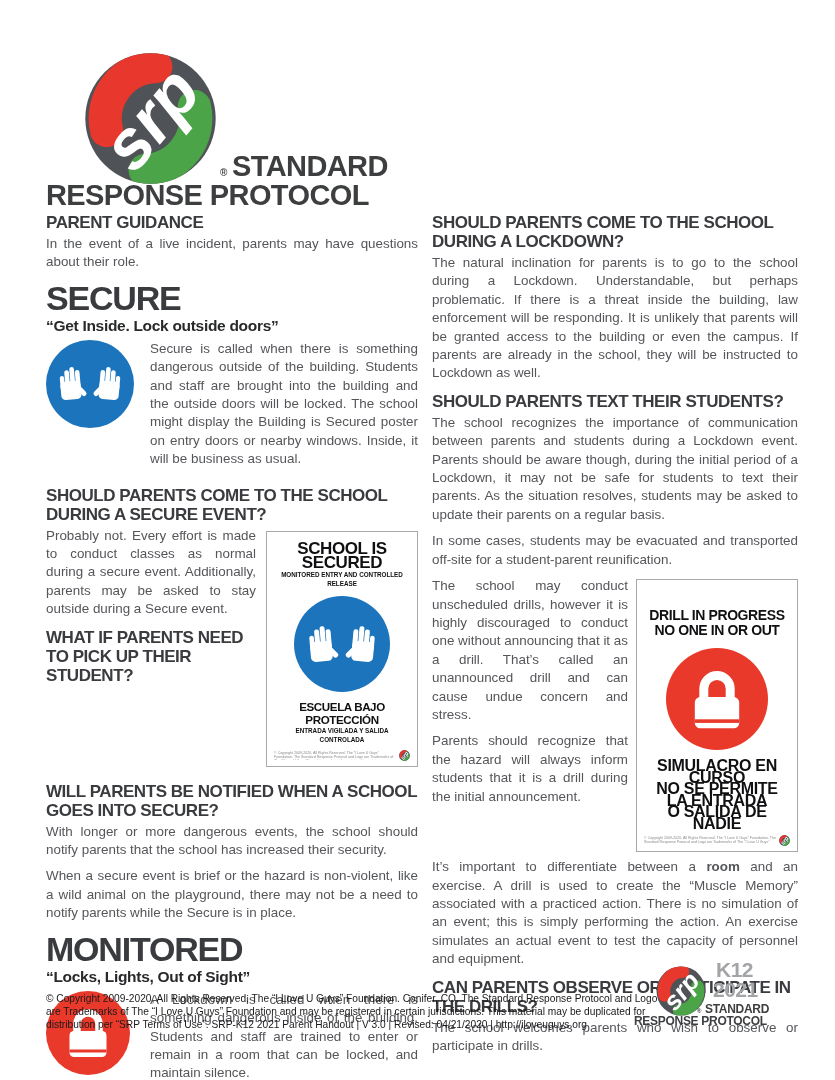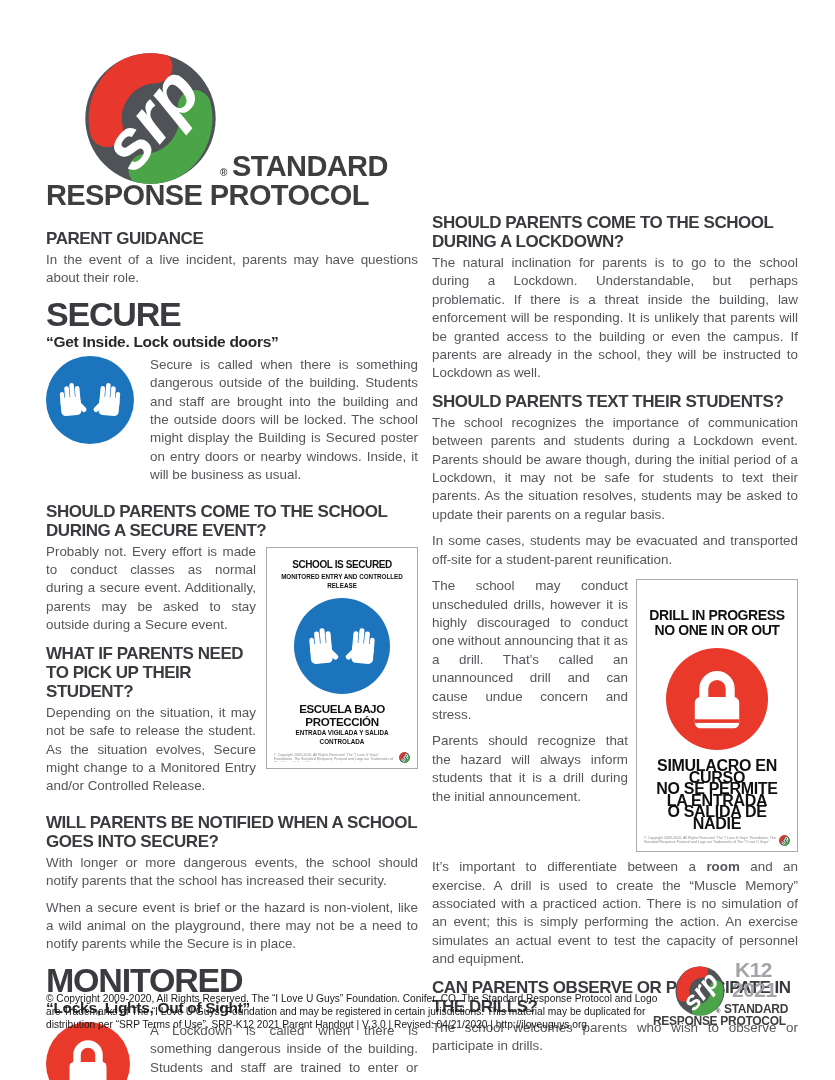--- a/index.html
+++ b/index.html
@@ -27,33 +27,33 @@
   .circle{border-radius:50%;display:flex;align-items:center;justify-content:center;}
   .c-blue{background:#1c75bc;}
   .c-red{background:#e8392b;}
   .sec-ic{width:88px;height:88px;}
   .lock-ic{width:84px;height:84px;}
   
   .poster{float:right;background:#fff;border:1px solid #a9a9a9;text-align:center;box-sizing:border-box;}
   .poster-sec{width:152px;margin:4px 0 6px 10px;padding:10px 7px 5px;}
   .poster-drill{width:162px;margin:2px 0 6px 8px;padding:28px 7px 5px;}
   .pt{font-weight:bold;color:#101012;}
-  .pt-main{font-size:10px;line-height:14px;letter-spacing:-0.4px;}
+  .pt-main{font-size:17px;line-height:14px;letter-spacing:-0.4px;}
   .pt-sub{font-size:6.3px;line-height:9px;letter-spacing:0;}
   .pt-es{font-size:11.6px;line-height:13px;letter-spacing:-0.4px;}
   .drill-t{font-size:14px;line-height:15px;letter-spacing:-0.4px;}
   .drill-es{font-size:16px;line-height:11.5px;letter-spacing:-0.3px;}
   .poster-circle-sec{width:96px;height:96px;margin:8px auto;}
   .poster-circle-drill{width:102px;height:102px;margin:10px auto;}
   .fineprint{display:flex;align-items:center;gap:3px;margin-top:6px;}
   .fp-text{font-size:3.6px;line-height:4.2px;color:#8a8a8a;text-align:left;flex:1;height:9px;overflow:hidden;}
   .fp-logo{width:11px;height:11px;flex:0 0 auto;}
   
   .footer-copy{position:absolute;left:46px;top:993px;width:618px;font-size:10.2px;line-height:12.9px;color:#19191b;}
-  .badge{position:absolute;left:653px;top:960px;width:160px;height:78px;}
+  .badge{position:absolute;left:634px;top:960px;width:160px;height:78px;}
   .badge-logo{position:absolute;left:22px;top:6px;width:50px;height:50px;}
   .badge-k12{position:absolute;left:82px;top:-1px;font-size:21px;line-height:21px;font-weight:bold;color:#a2a4a7;letter-spacing:-0.5px;}
   .badge-year{position:absolute;left:79px;top:19px;font-size:21px;line-height:21px;font-weight:bold;color:#a2a4a7;letter-spacing:-0.5px;}
   .badge-reg{position:absolute;left:63px;top:48px;font-size:6px;font-weight:bold;color:#3d3e40;}
   .badge-l1{position:absolute;left:71px;top:42px;font-size:12px;font-weight:bold;color:#3d3e40;letter-spacing:-0.3px;}
   .badge-l2{position:absolute;left:0px;top:54px;font-size:12px;font-weight:bold;color:#3d3e40;letter-spacing:-0.3px;}
   .defs-hidden{position:absolute;width:0;height:0;overflow:hidden;}
 </style>
 </head>
 <body>
@@ -101,21 +101,21 @@
     </svg>
     <span class="reg-main">®</span>
     <div class="title1">STANDARD</div>
     <div class="title2">RESPONSE PROTOCOL</div>
   </div>
 
   <div class="cols">
 
     <div class="col-l">
 
-      <div class="h-q" style="margin-top:20px">PARENT GUIDANCE</div>
+      <div class="h-q" style="margin-top:4px">PARENT GUIDANCE</div>
       <p class="body">In the event of a live incident, parents may have questions about their role.</p>
 
       <div class="h-big">SECURE</div>
       <div class="tagline">“Get Inside. Lock outside doors”</div>
 
       <div>
         <div class="icon-float secure-float">
           <div class="circle c-blue sec-ic">
             <svg viewBox="0 0 200 112" width="66" height="37" xmlns="http://www.w3.org/2000/svg" xmlns:xlink="http://www.w3.org/1999/xlink">
               <use href="#hands" xlink:href="#hands"></use>
@@ -142,21 +142,20 @@
           <div class="fineprint">
             <div class="fp-text">© Copyright 2009-2020, All Rights Reserved. The “I Love U Guys” Foundation. The Standard Response Protocol and Logo are Trademarks of The “I Love U Guys” Foundation and may be registered in certain jurisdictions.</div>
             <svg class="fp-logo" viewBox="0 0 100 100" xmlns="http://www.w3.org/2000/svg" xmlns:xlink="http://www.w3.org/1999/xlink">
               <use href="#srplogo" xlink:href="#srplogo"></use>
             </svg>
           </div>
         </div>
 
         <p class="body">Probably not. Every effort is made to conduct classes as normal during a secure event. Additionally, parents may be asked to stay outside during a Secure event.</p>
         <div class="h-q">WHAT IF PARENTS NEED TO PICK UP THEIR STUDENT?</div>
-        <p class="body">Depending on the situation, it may not be safe to release the student. As the situation evolves, Secure might change to a Monitored Entry and/or Controlled Release.</p>
         <div class="clear"></div>
       </div>
 
       <div class="h-q">WILL PARENTS BE NOTIFIED WHEN A SCHOOL GOES INTO SECURE?</div>
       <p class="body">With longer or more dangerous events, the school should notify parents that the school has increased their security.</p>
       <p class="body">When a secure event is brief or the hazard is non-violent, like a wild animal on the playground, there may not be a need to notify parents while the Secure is in place.</p>
 
       <div class="h-big" style="margin-top:7px">MONITORED</div>
       <div class="tagline">“Locks, Lights, Out of Sight”</div>
 

